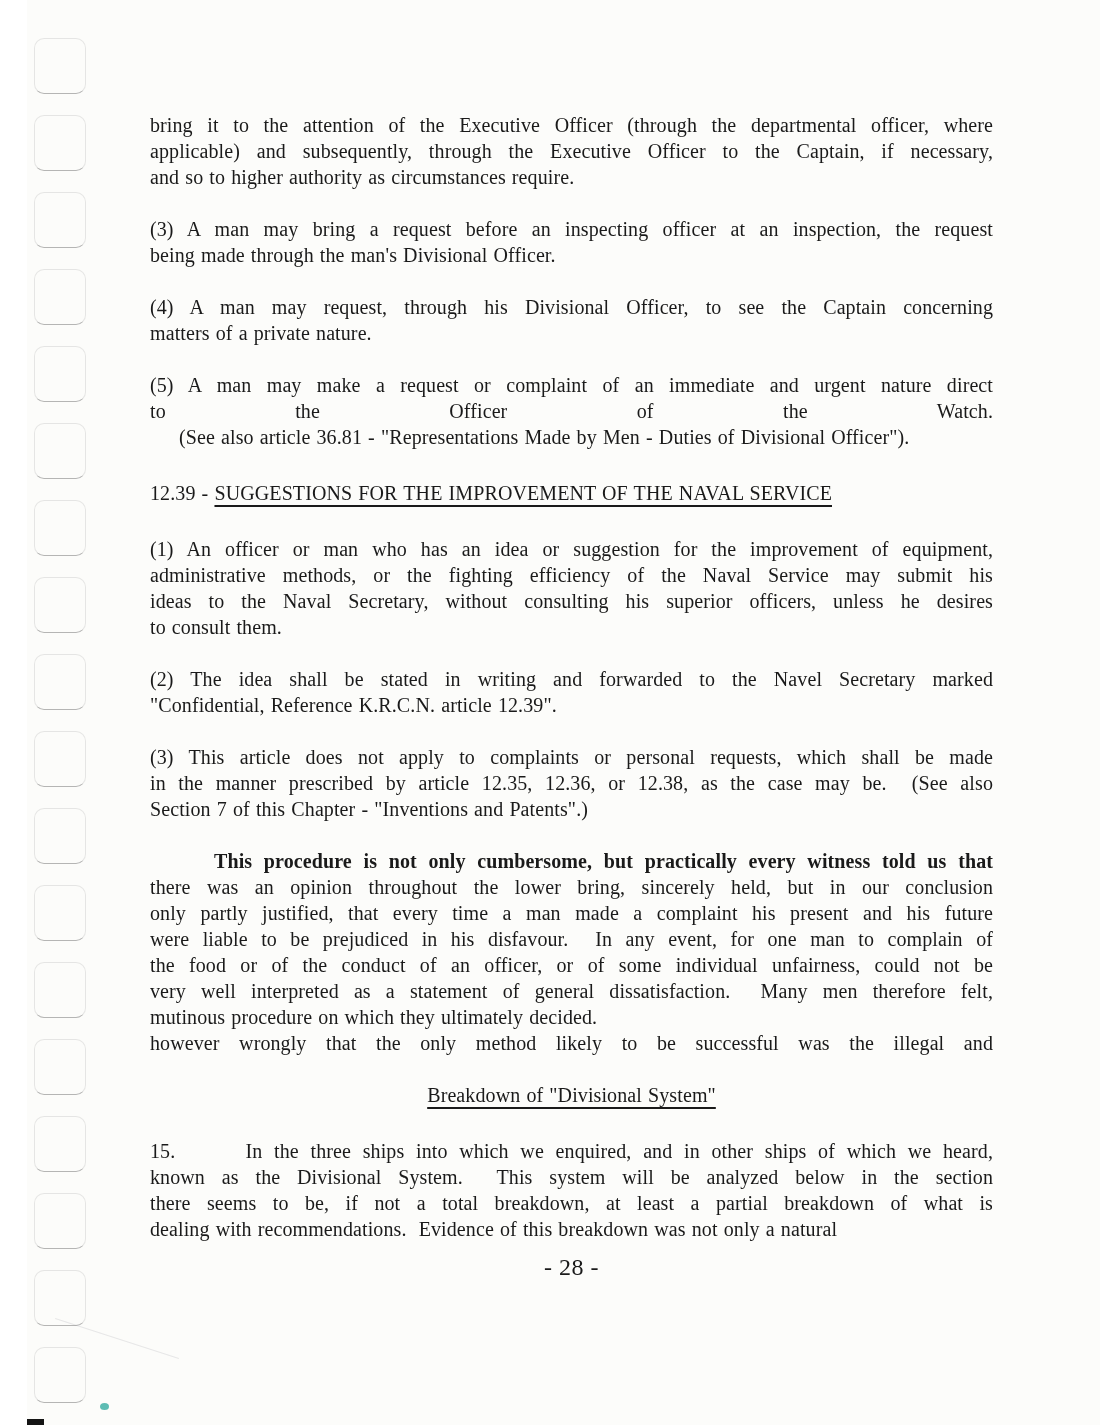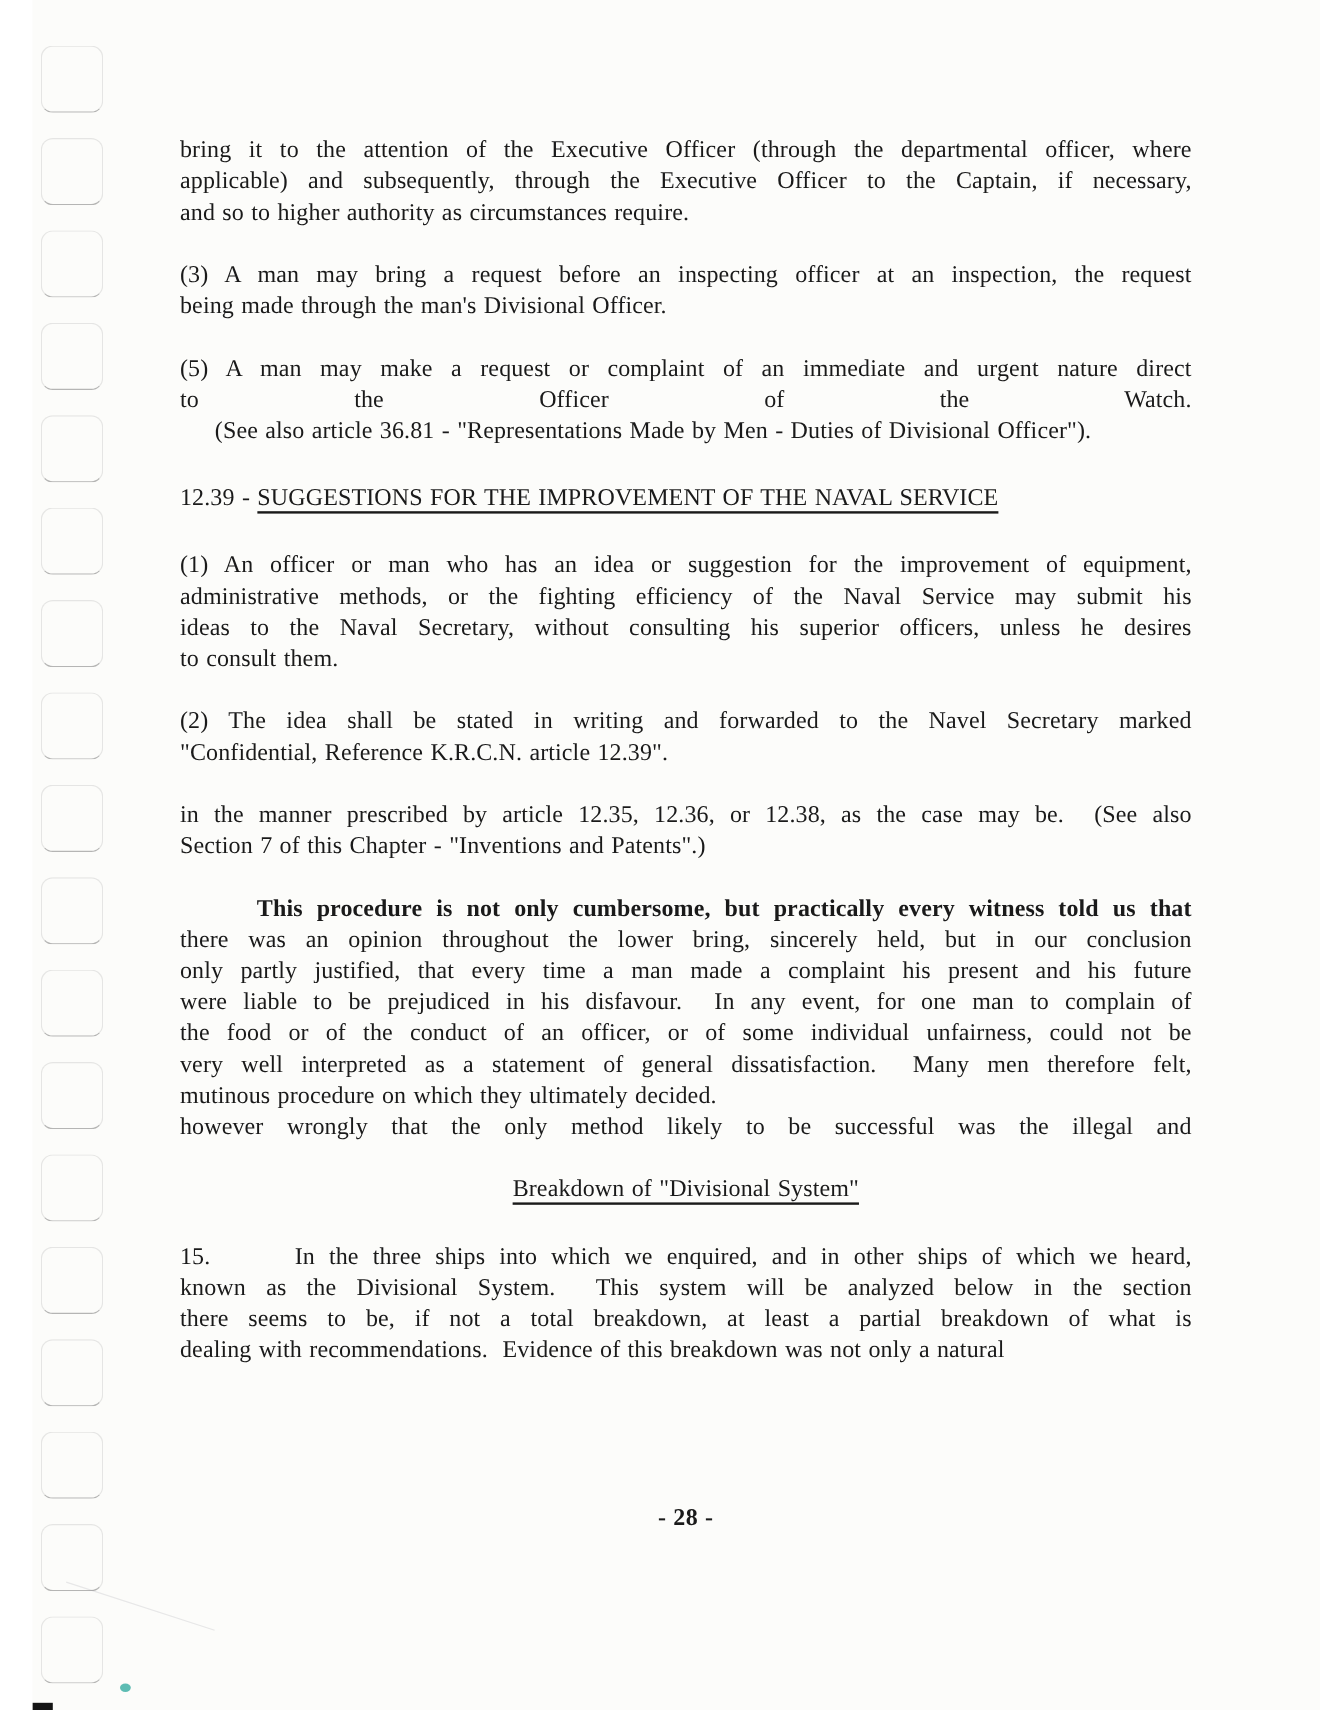--- a/index.html
+++ b/index.html
@@ -45,23 +45,22 @@
     text-decoration: underline;
     text-decoration-thickness: 2px;
     text-underline-offset: 5px;
   }
   .page-number {
     position: absolute;
     left: 123px;
     top: 1254px;
     width: 843px;
     text-align: center;
-    font-size: 20px;
+    font-size: 24px;
     letter-spacing: 0.5px;
-    font-weight: bold;
   }
   .teal-dot {
     position: absolute;
     left: 73px;
     top: 1403px;
     width: 9px;
     height: 7px;
     border-radius: 50%;
     background: #41b0a6;
     opacity: 0.85;
@@ -123,36 +122,41 @@
       <div class="blk paragraph">
         <div class="line">bring it to the attention of the Executive Officer (through the departmental officer, where</div>
         <div class="line">applicable) and subsequently, through the Executive Officer to the Captain, if necessary,</div>
         <div class="line last">and so to higher authority as circumstances require.</div>
       </div>
       <div class="blk paragraph">
         <div class="line">(3) A man may bring a request before an inspecting officer at an inspection, the request</div>
         <div class="line last">being made through the man's Divisional Officer.</div>
       </div>
       <div class="blk paragraph">
+        <div class="line">(4) A man may request, through his Divisional Officer, to see the Captain concerning</div>
+        <div class="line last">matters of a private nature.</div>
+      </div>
+      <div class="blk paragraph">
         <div class="line">(5) A man may make a request or complaint of an immediate and urgent nature direct</div>
         <div class="line">to the Officer of the Watch.</div>
         <div class="line see-also last">(See also article 36.81 - "Representations Made by Men - Duties of Divisional Officer").</div>
       </div>
       <div class="blk heading"><span>12.39 - </span><span class="underline">SUGGESTIONS FOR THE IMPROVEMENT OF THE NAVAL SERVICE</span></div>
       <div class="blk paragraph">
         <div class="line">(1) An officer or man who has an idea or suggestion for the improvement of equipment,</div>
         <div class="line">administrative methods, or the fighting efficiency of the Naval Service may submit his</div>
         <div class="line">ideas to the Naval Secretary, without consulting his superior officers, unless he desires</div>
         <div class="line last">to consult them.</div>
       </div>
       <div class="blk paragraph">
         <div class="line">(2) The idea shall be stated in writing and forwarded to the Navel Secretary marked</div>
         <div class="line last">"Confidential, Reference K.R.C.N. article 12.39".</div>
       </div>
       <div class="blk paragraph">
+        <div class="line">(3) This article does not apply to complaints or personal requests, which shall be made</div>
         <div class="line">in the manner prescribed by article 12.35, 12.36, or 12.38, as the case may be. &nbsp;(See also</div>
         <div class="line last">Section 7 of this Chapter - "Inventions and Patents".)</div>
       </div>
       <div class="blk paragraph">
         <div class="line first-indent">This procedure is not only cumbersome, but practically every witness told us that</div>
         <div class="line">there was an opinion throughout the lower bring, sincerely held, but in our conclusion</div>
         <div class="line">only partly justified, that every time a man made a complaint his present and his future</div>
         <div class="line">were liable to be prejudiced in his disfavour. &nbsp;In any event, for one man to complain of</div>
         <div class="line">the food or of the conduct of an officer, or of some individual unfairness, could not be</div>
         <div class="line">very well interpreted as a statement of general dissatisfaction. &nbsp;Many men therefore felt,</div>

